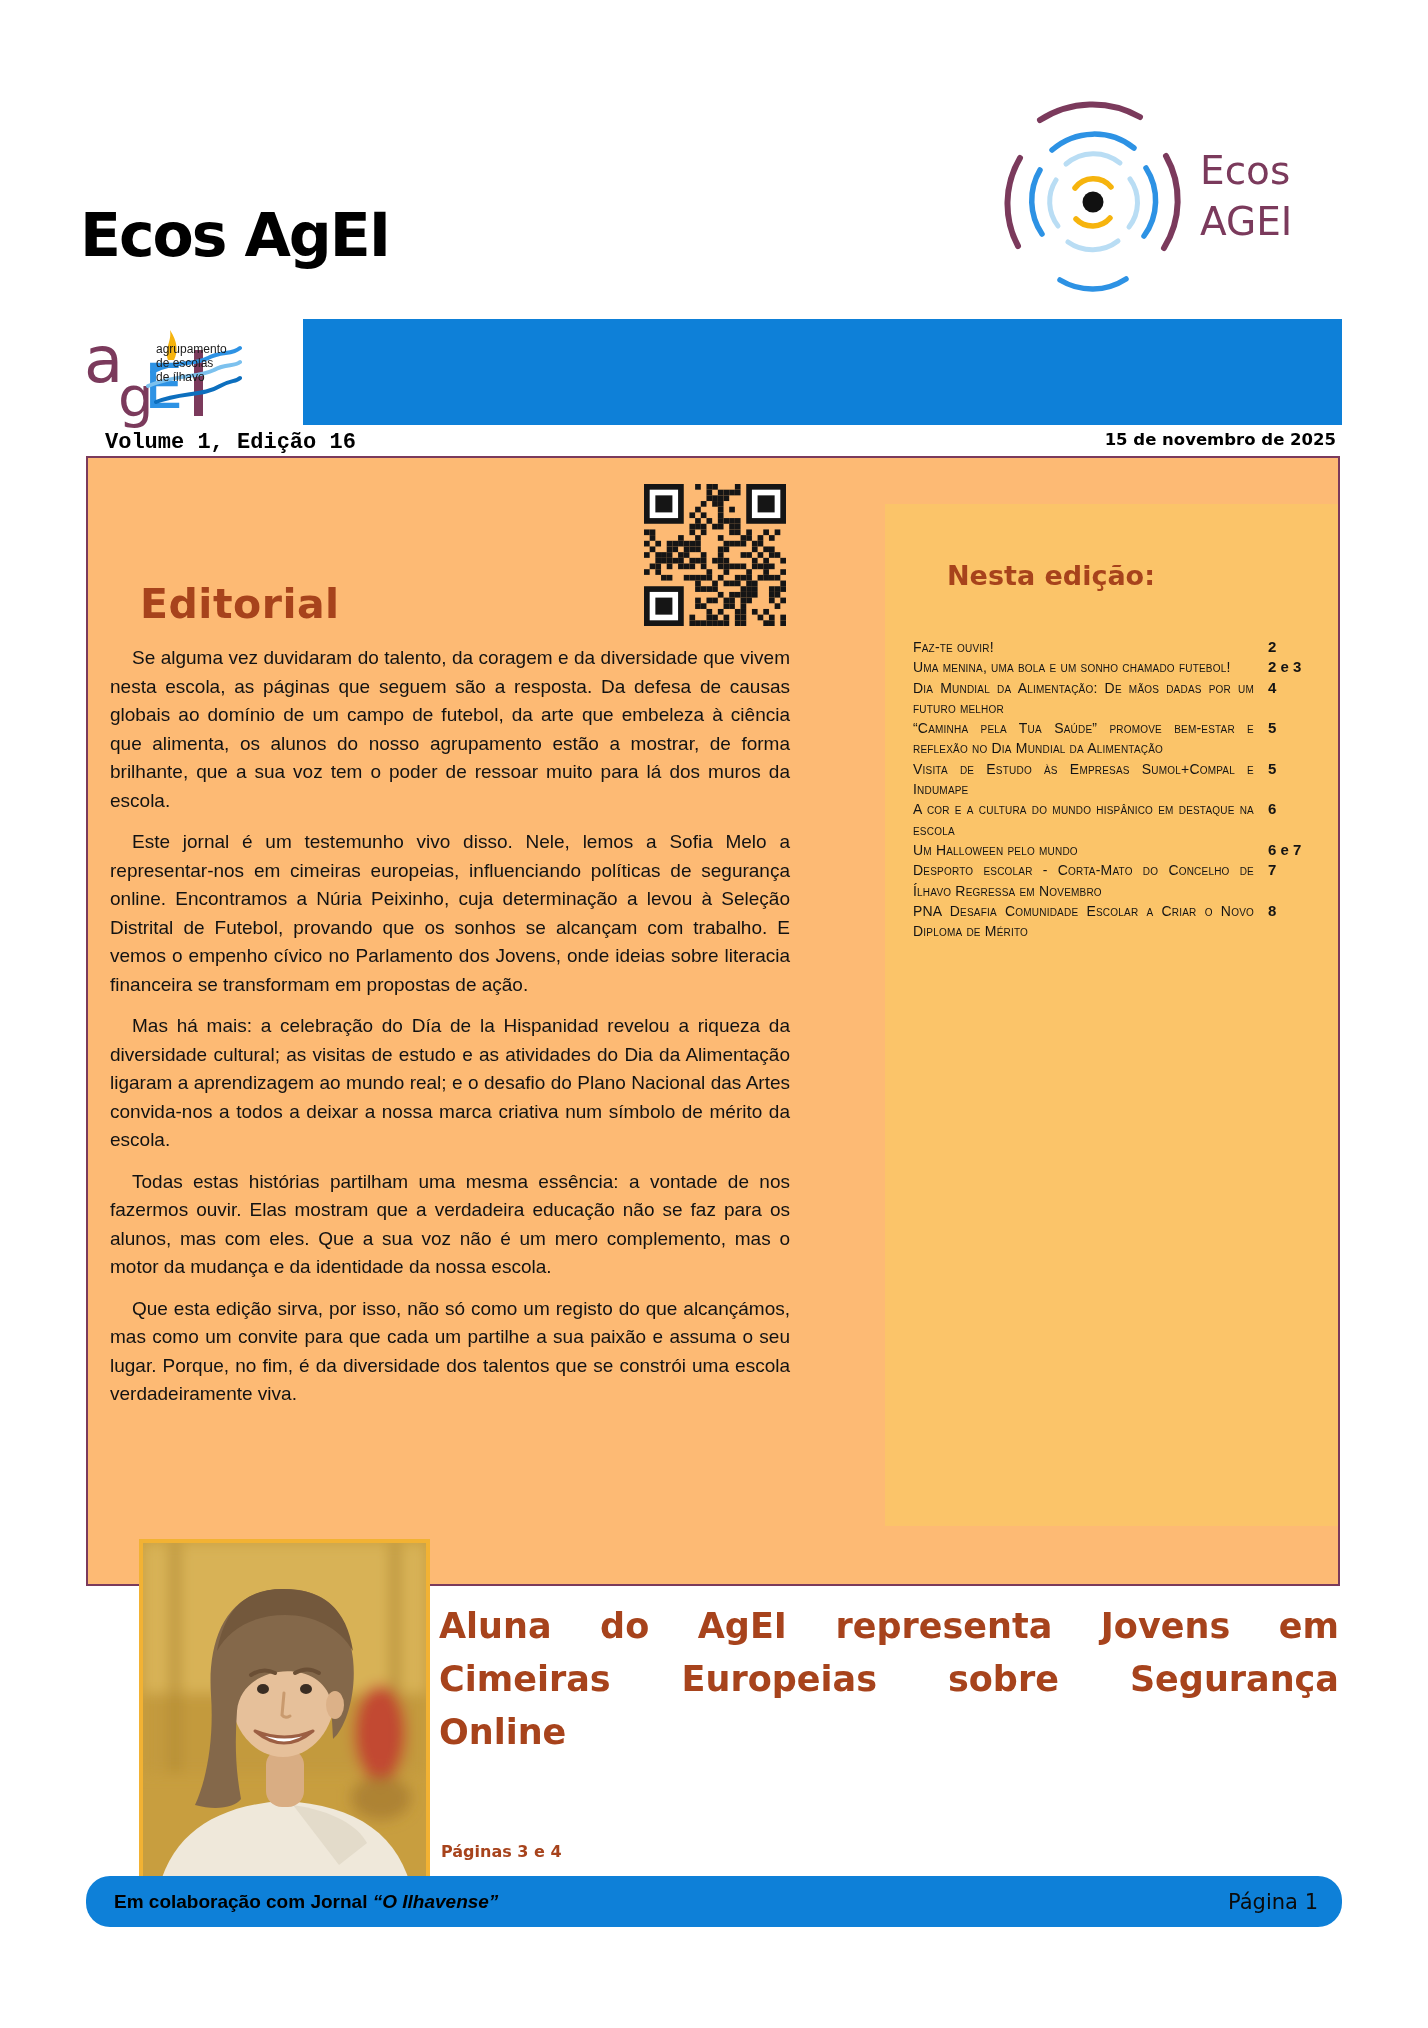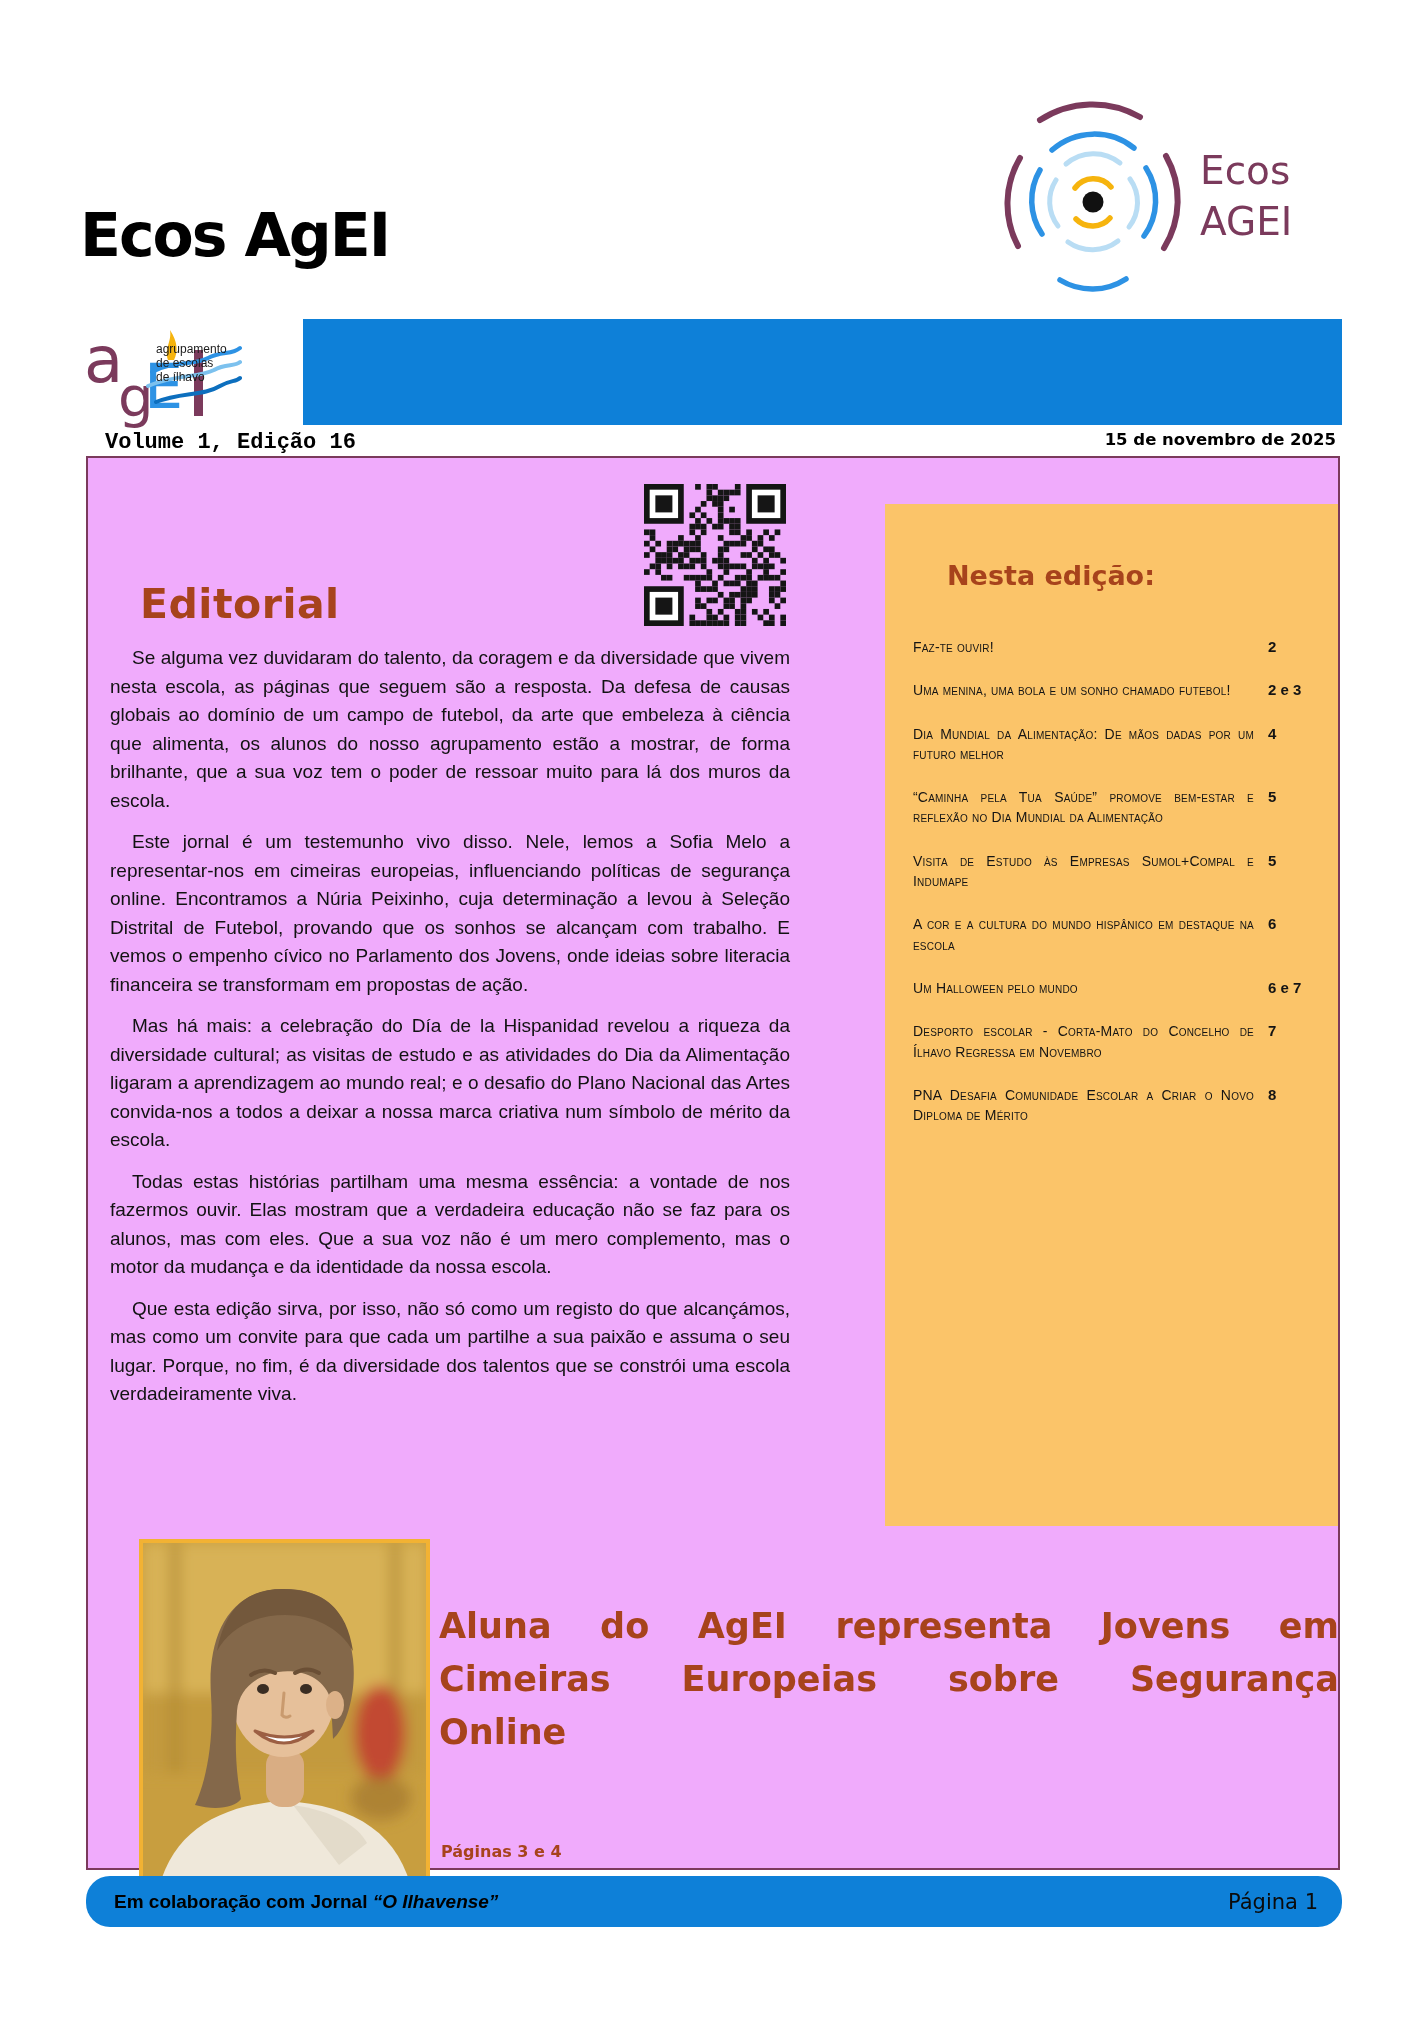--- a/index.html
+++ b/index.html
@@ -17,35 +17,35 @@
   .school-logo{position:absolute;left:82px;top:316px;width:160px;height:112px;}
   .school-logo-text{position:absolute;left:156px;top:342px;width:142px;text-align:left;
         font-size:12px;line-height:1.18;color:#1c1c1c;}
   .school-logo-text span{display:block;}
   .volume{position:absolute;left:105px;top:430px;font-family:Liberation Mono, monospace;
         font-size:22px;font-weight:700;color:#000;}
   .issue-date{position:absolute;right:92px;top:430px;font-family:"DejaVu Sans",sans-serif;
         font-size:16.5px;font-weight:700;color:#000;}
 
   
-  .main-box{position:absolute;left:86px;top:456px;width:1254px;height:1414px;
-        border:2.5px solid var(--maroon,#7b3a5c);background:#f0abfc;box-sizing:border-box;}
+  .main-box{position:absolute;left:86px;top:456px;width:1254px;height:1130px;
+        border:2.5px solid var(--maroon,#7b3a5c);background:#fdba74;box-sizing:border-box;}
   .qr{position:absolute;left:556px;top:26px;width:142px;height:142px;}
   .editorial-heading{position:absolute;left:52px;top:88px;font-family:"DejaVu Sans",sans-serif;
         font-weight:800;font-size:41px;color:var(--accent_rust,#a7431c);letter-spacing:.5px;}
   .editorial-body{position:absolute;left:22px;top:186px;width:680px;font-size:19px;
         line-height:1.5;color:#121212;text-align:justify;}
   .editorial-body p{margin:0 0 13px 0;text-indent:22px;}
 
   
   .sidebar{position:absolute;left:797px;top:46px;width:453px;height:1022px;
         background:var(--sidebar_orange,#fbc469);box-sizing:border-box;padding:56px 26px 0 28px;}
   .toc-heading{font-family:"DejaVu Sans",sans-serif;font-weight:700;font-size:27px;
         color:var(--accent_rust,#a7431c);margin:0 0 46px 34px;}
-  .toc-list{display:flex;flex-direction:column;gap:23px;}
+  .toc-list{display:flex;flex-direction:column;}
   .toc-row{display:flex;align-items:flex-start;}
   .toc-title{flex:1;font-variant:small-caps;font-size:14px;line-height:1.45;
         letter-spacing:.2px;color:#141414;text-align:justify;padding-right:14px;}
   .toc-page{width:44px;font-weight:700;font-size:15px;color:#141414;line-height:1.35;}
 
   
   .photo-frame{position:absolute;left:51px;top:1081px;width:291px;height:361px;
         border:4px solid var(--photo_border,#f2b233);box-sizing:border-box;background:#c89e3f;}
   .photo-frame svg{display:block;width:100%;height:100%;}
   .feature-headline{position:absolute;left:351px;top:1142px;width:900px;

